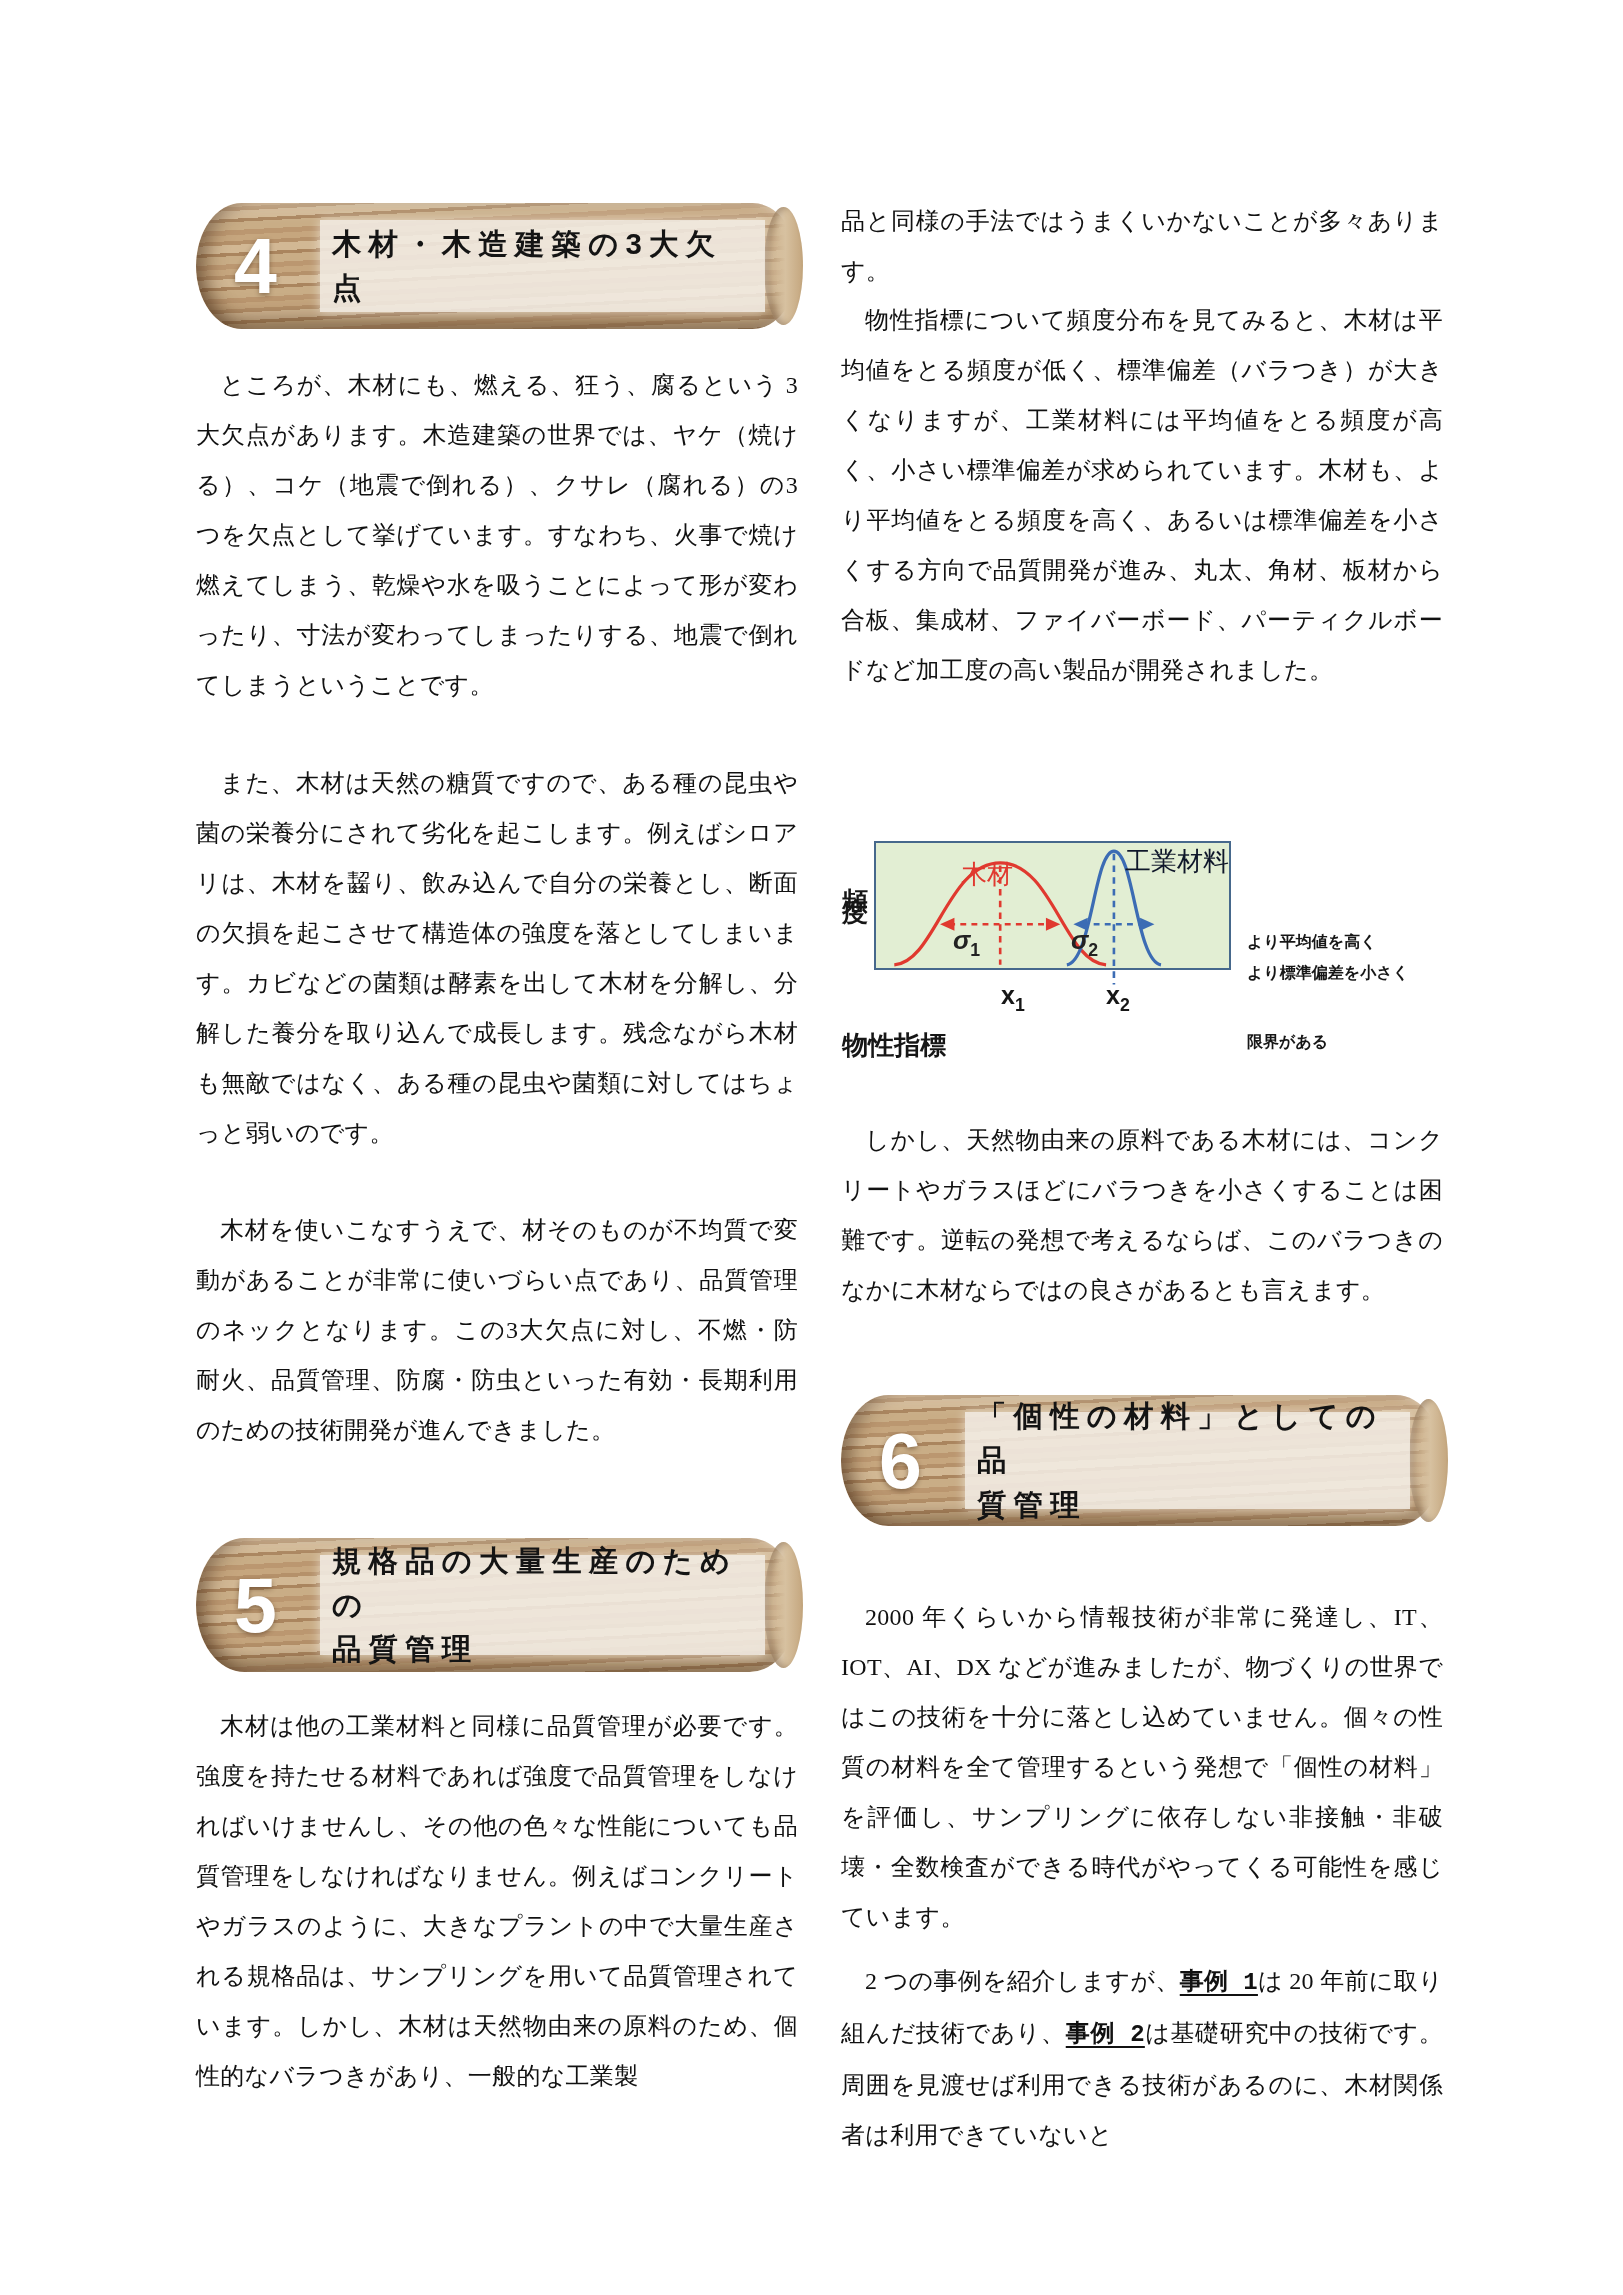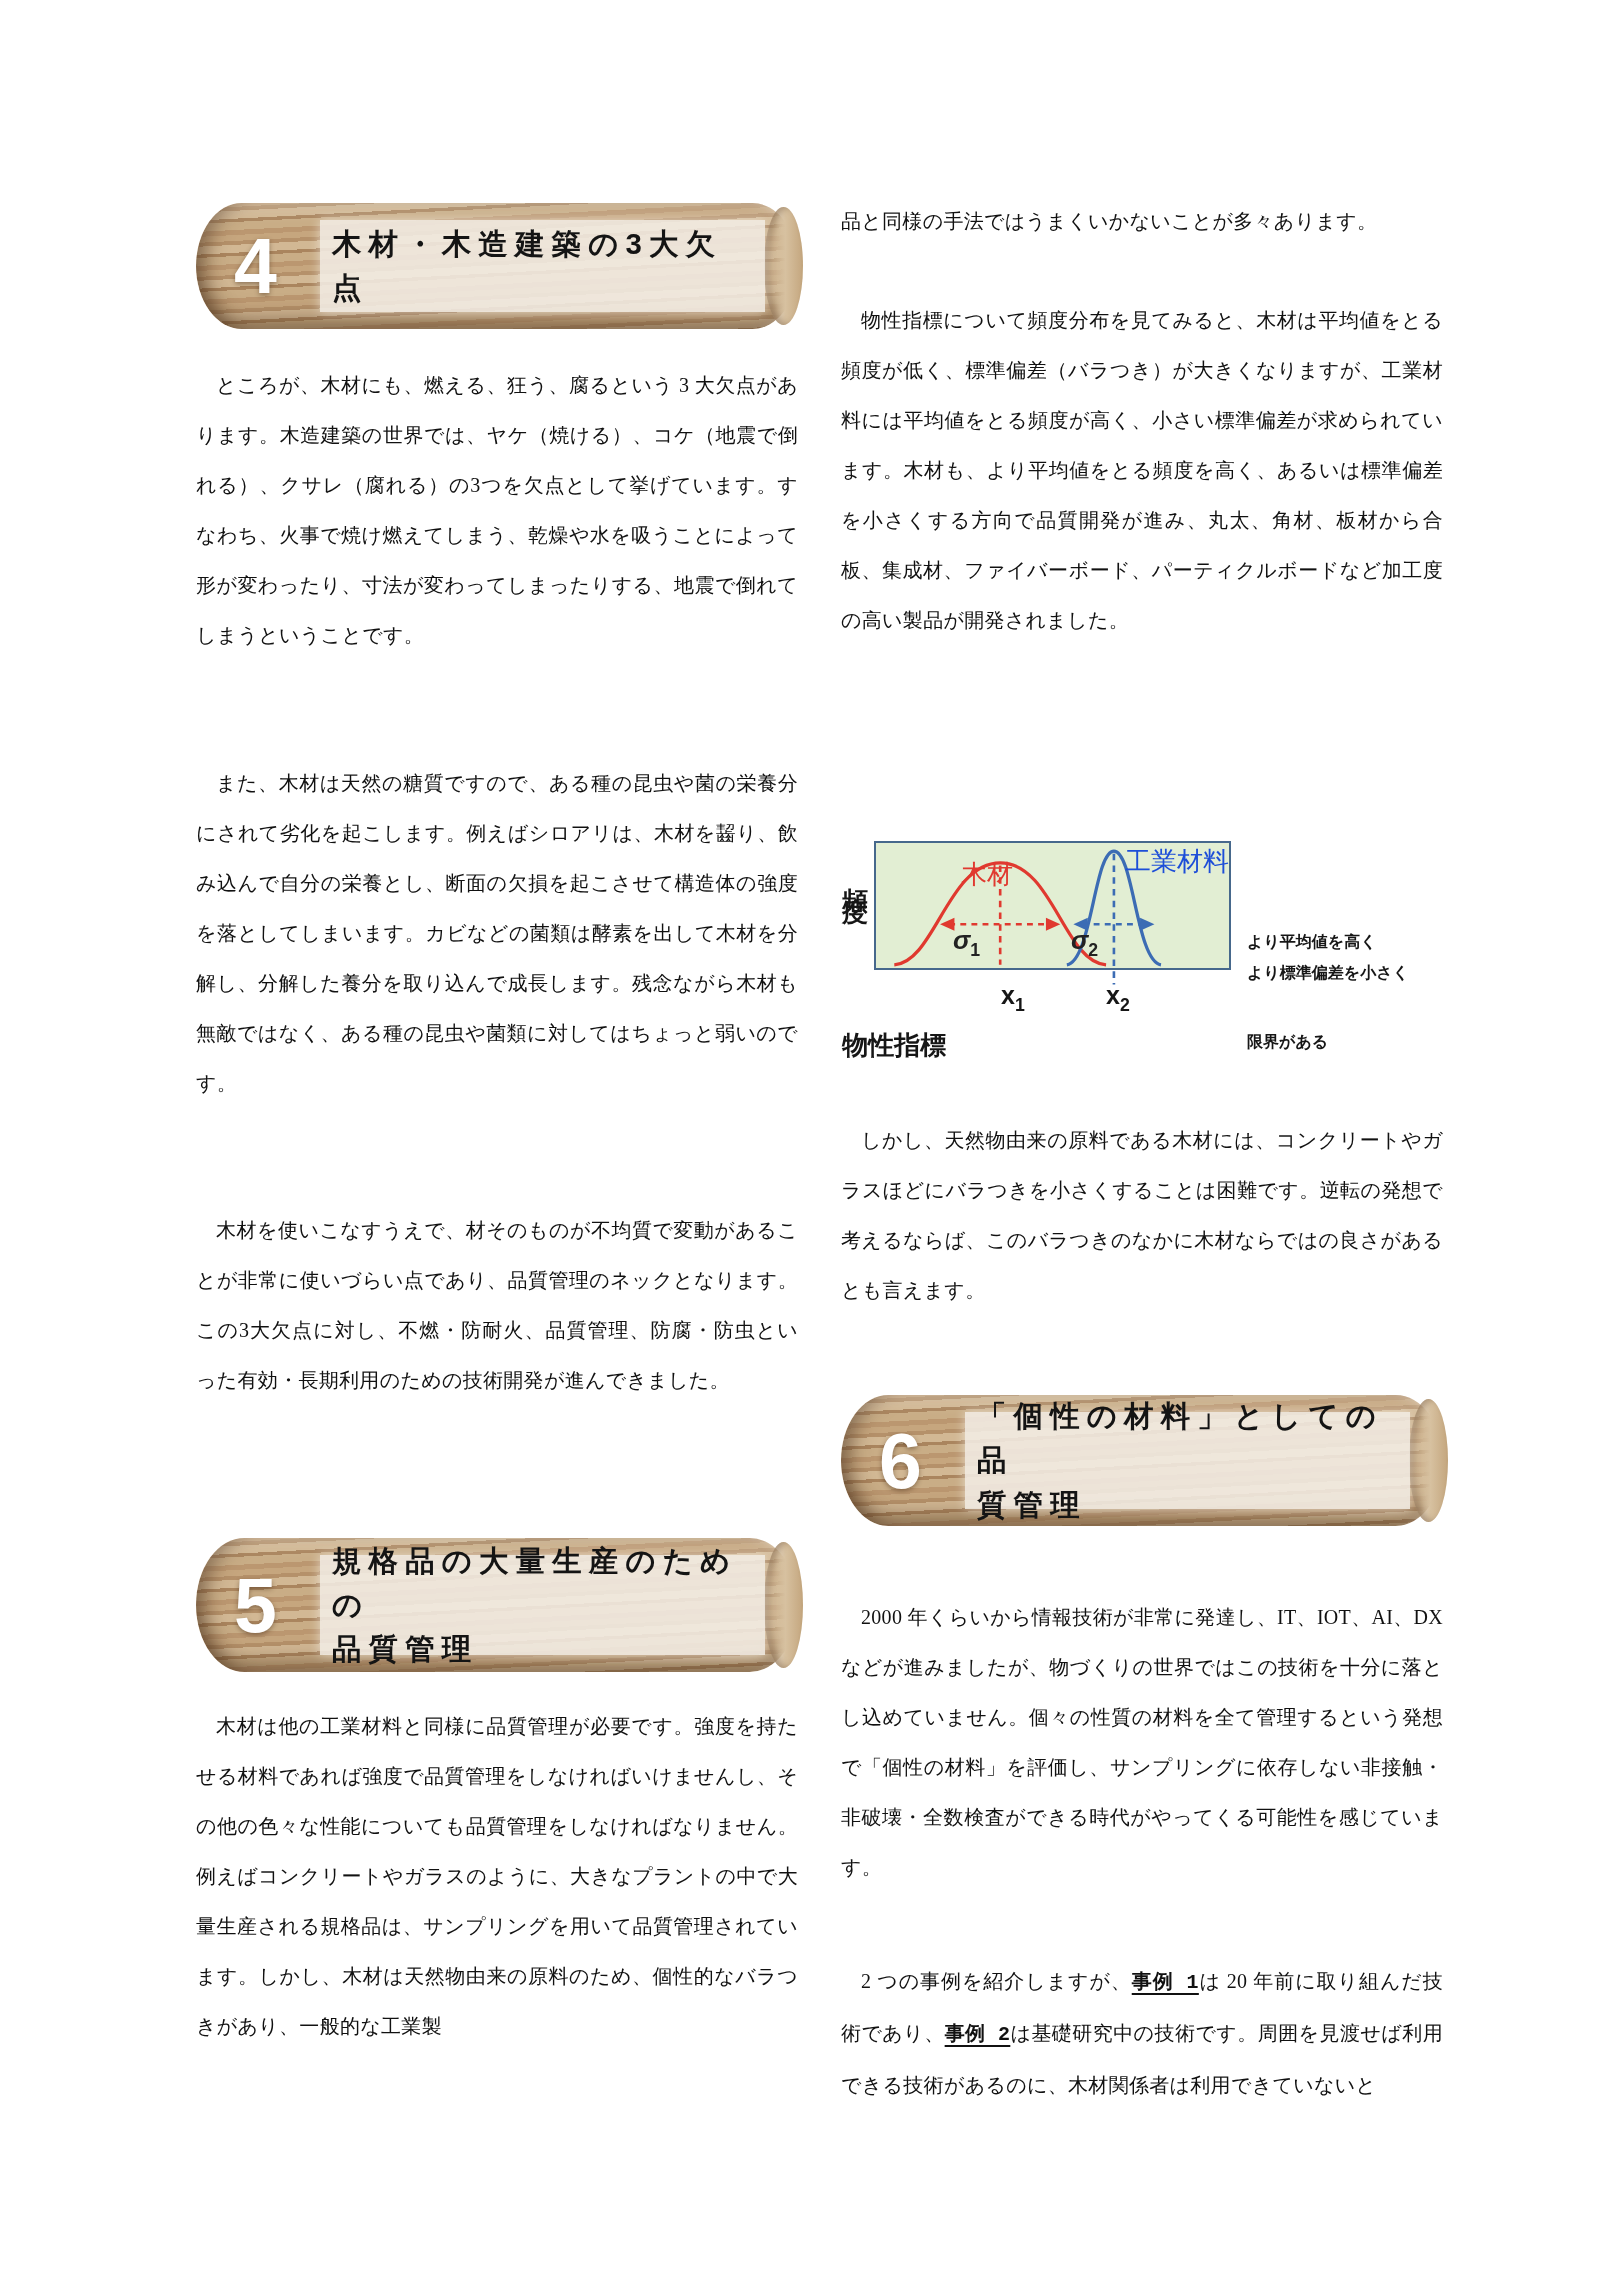--- a/index.html
+++ b/index.html
@@ -3,21 +3,21 @@
 <meta charset="utf-8">
 <style>
   html,body{margin:0;padding:0;background:#ffffff;}
   .page{position:relative;width:1623px;height:2295px;background:#ffffff;overflow:hidden;
         font-family:"Liberation Serif","DejaVu Serif",serif;color:#111;}
   .col{position:absolute;width:602px;}
   #col-left{left:196px;top:203px;height:1963px;}
   #col-right{left:841px;top:196px;height:1996px;}
 
   
-  .para{position:relative;font-size:20px;line-height:50px;text-align:justify;
+  .para{position:relative;font-size:24px;line-height:50px;text-align:justify;
         text-justify:inter-character;letter-spacing:0.3px;margin:0;}
   .para.indent{text-indent:1em;}
   .seg-em{font-family:Liberation Mono, monospace;font-weight:bold;
           text-decoration:underline;text-decoration-thickness:2px;text-underline-offset:4.6px;}
 
   
   .log{position:absolute;left:0;width:602px;border-radius:52px/72px;overflow:visible;
        background:
          repeating-linear-gradient(177deg,
            #c6a67e 0px,#c6a67e 5.9px,#b5916a 5.9px,#b5916a 9.8px,
@@ -111,21 +111,21 @@
 
           <line x1="112" y1="124" x2="268" y2="124" stroke="#e0392f" stroke-width="4" stroke-dasharray="9 8"></line>
           <polygon points="98,124 120,114 120,134" fill="#e0392f"></polygon>
           <polygon points="282,124 260,114 260,134" fill="#e0392f"></polygon>
           <line x1="316" y1="124" x2="412" y2="124" stroke="#3c6cb4" stroke-width="4" stroke-dasharray="9 8"></line>
           <polygon points="302,124 324,114 324,134" fill="#3c6cb4"></polygon>
           <polygon points="426,124 404,114 404,134" fill="#3c6cb4"></polygon>
         </svg>
 
         <div class="curve-label" style="left:85px;top:14.4px;color:#e0392f;">木材</div>
-        <div class="curve-label" style="left:249px;top:1.3px;color:#1d4ed8;">工業材料</div>
+        <div class="curve-label" style="left:249px;top:1.3px;color:#0f172a;">工業材料</div>
 
         <div class="fig-label sigma" style="left:77px;top:82px;"><span>σ</span><span class="sub">1</span></div>
         <div class="fig-label sigma" style="left:195px;top:82px;"><span>σ</span><span class="sub">2</span></div>
       </div>
 
       <div class="fig-label" style="left:1.3px;top:216px;font-size:26px;margin-top:48px;">物性指標</div>
       <div class="fig-label xtick" style="left:160px;top:217px;"><span>x</span><span class="sub">1</span></div>
       <div class="fig-label xtick" style="left:265px;top:217px;"><span>x</span><span class="sub">2</span></div>
 
       <div class="fig-label annot" style="left:406px;top:162px;">

